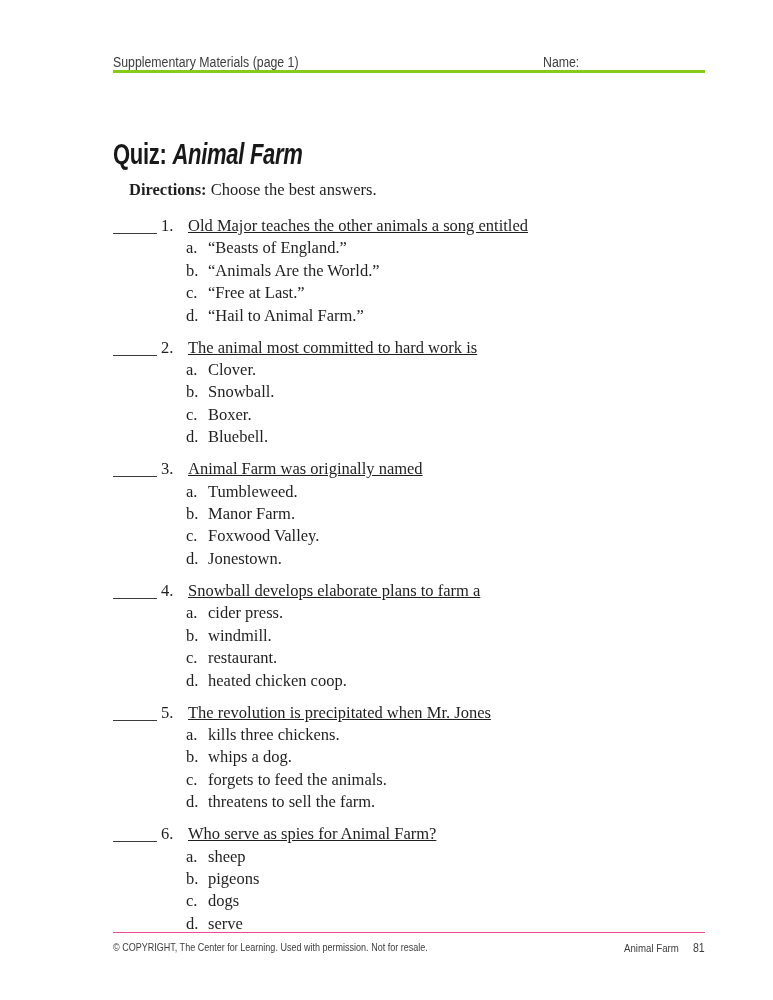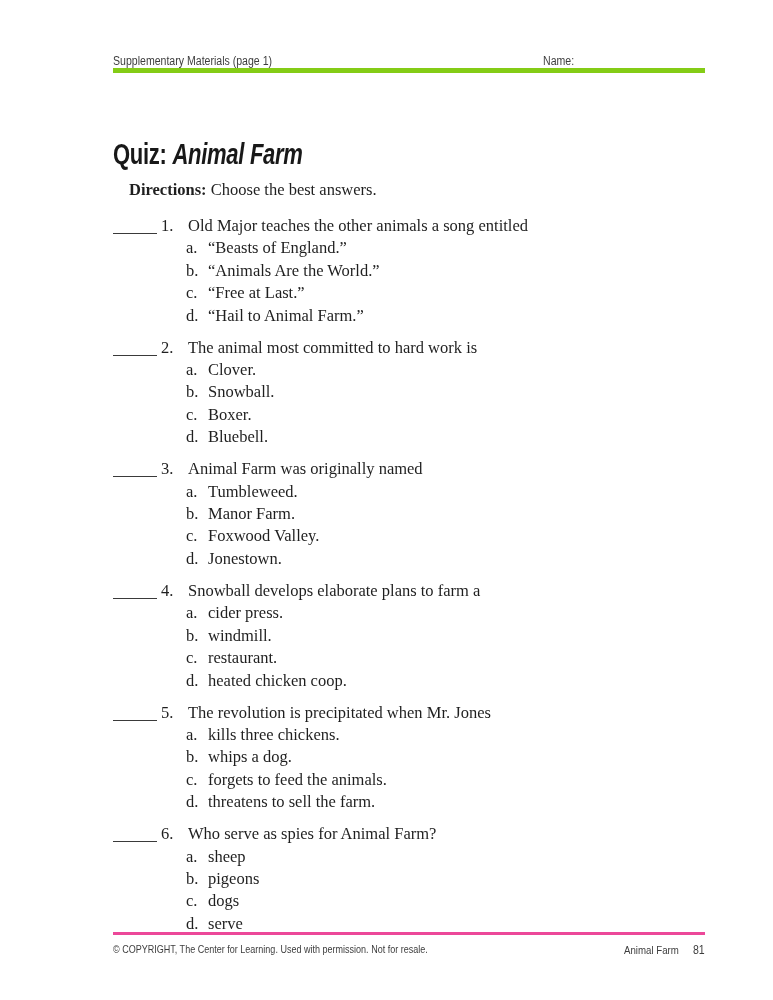--- a/index.html
+++ b/index.html
@@ -14,23 +14,23 @@
     overflow: hidden;
   }
 
   
   .header {
     position: absolute;
     left: 113px;
     top: 53px;
     width: 592px;
     height: 20px;
-    border-bottom: 5px solid #84cc16;
+    border-bottom: 3px solid #84cc16;
     font-family: "Liberation Sans", "DejaVu Sans", sans-serif;
-    font-size: 12px;
+    font-size: 14px;
     color: #3d3d3d;
   }
   .header-left {
     position: absolute;
     left: 0;
     top: 1px;
     display: inline-block;
     transform: scaleX(0.88);
     transform-origin: 0 50%;
     white-space: nowrap;
@@ -81,37 +81,37 @@
   }
   .answer-blank {
     width: 44px;
     height: 19px;
     margin-right: 4px;
     border-bottom: 1px solid #3a3a3a;
     flex: none;
     cursor: text;
   }
   .q-number { width: 27px; flex: none; }
-  .q-text { flex: 1; }
+  .q-text { flex: 1; text-decoration: underline; }
   .options { margin-left: 73px; }
   .option {
     display: flex;
     font-size: 16.5px;
     line-height: 22.4px;
   }
   .option-letter { width: 22px; flex: none; }
   .option-text { flex: 1; }
 
   
   .footer {
     position: absolute;
     left: 113px;
     top: 932px;
     width: 592px;
-    border-top: 3px solid #ec4899;
+    border-top: 1px solid #ec4899;
     padding-top: 20px;
     font-family: "Liberation Sans", "DejaVu Sans", sans-serif;
     font-size: 11px;
     color: #3d3d3d;
   }
   .footer-left {
     position: absolute;
     left: 0;
     top: 8px;
     display: inline-block;

